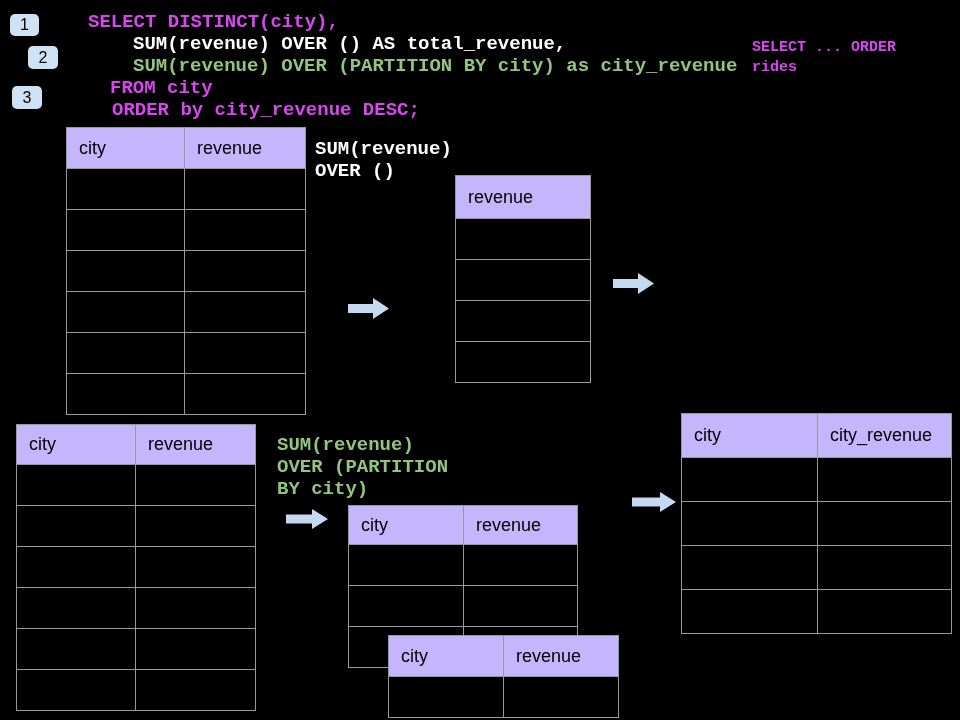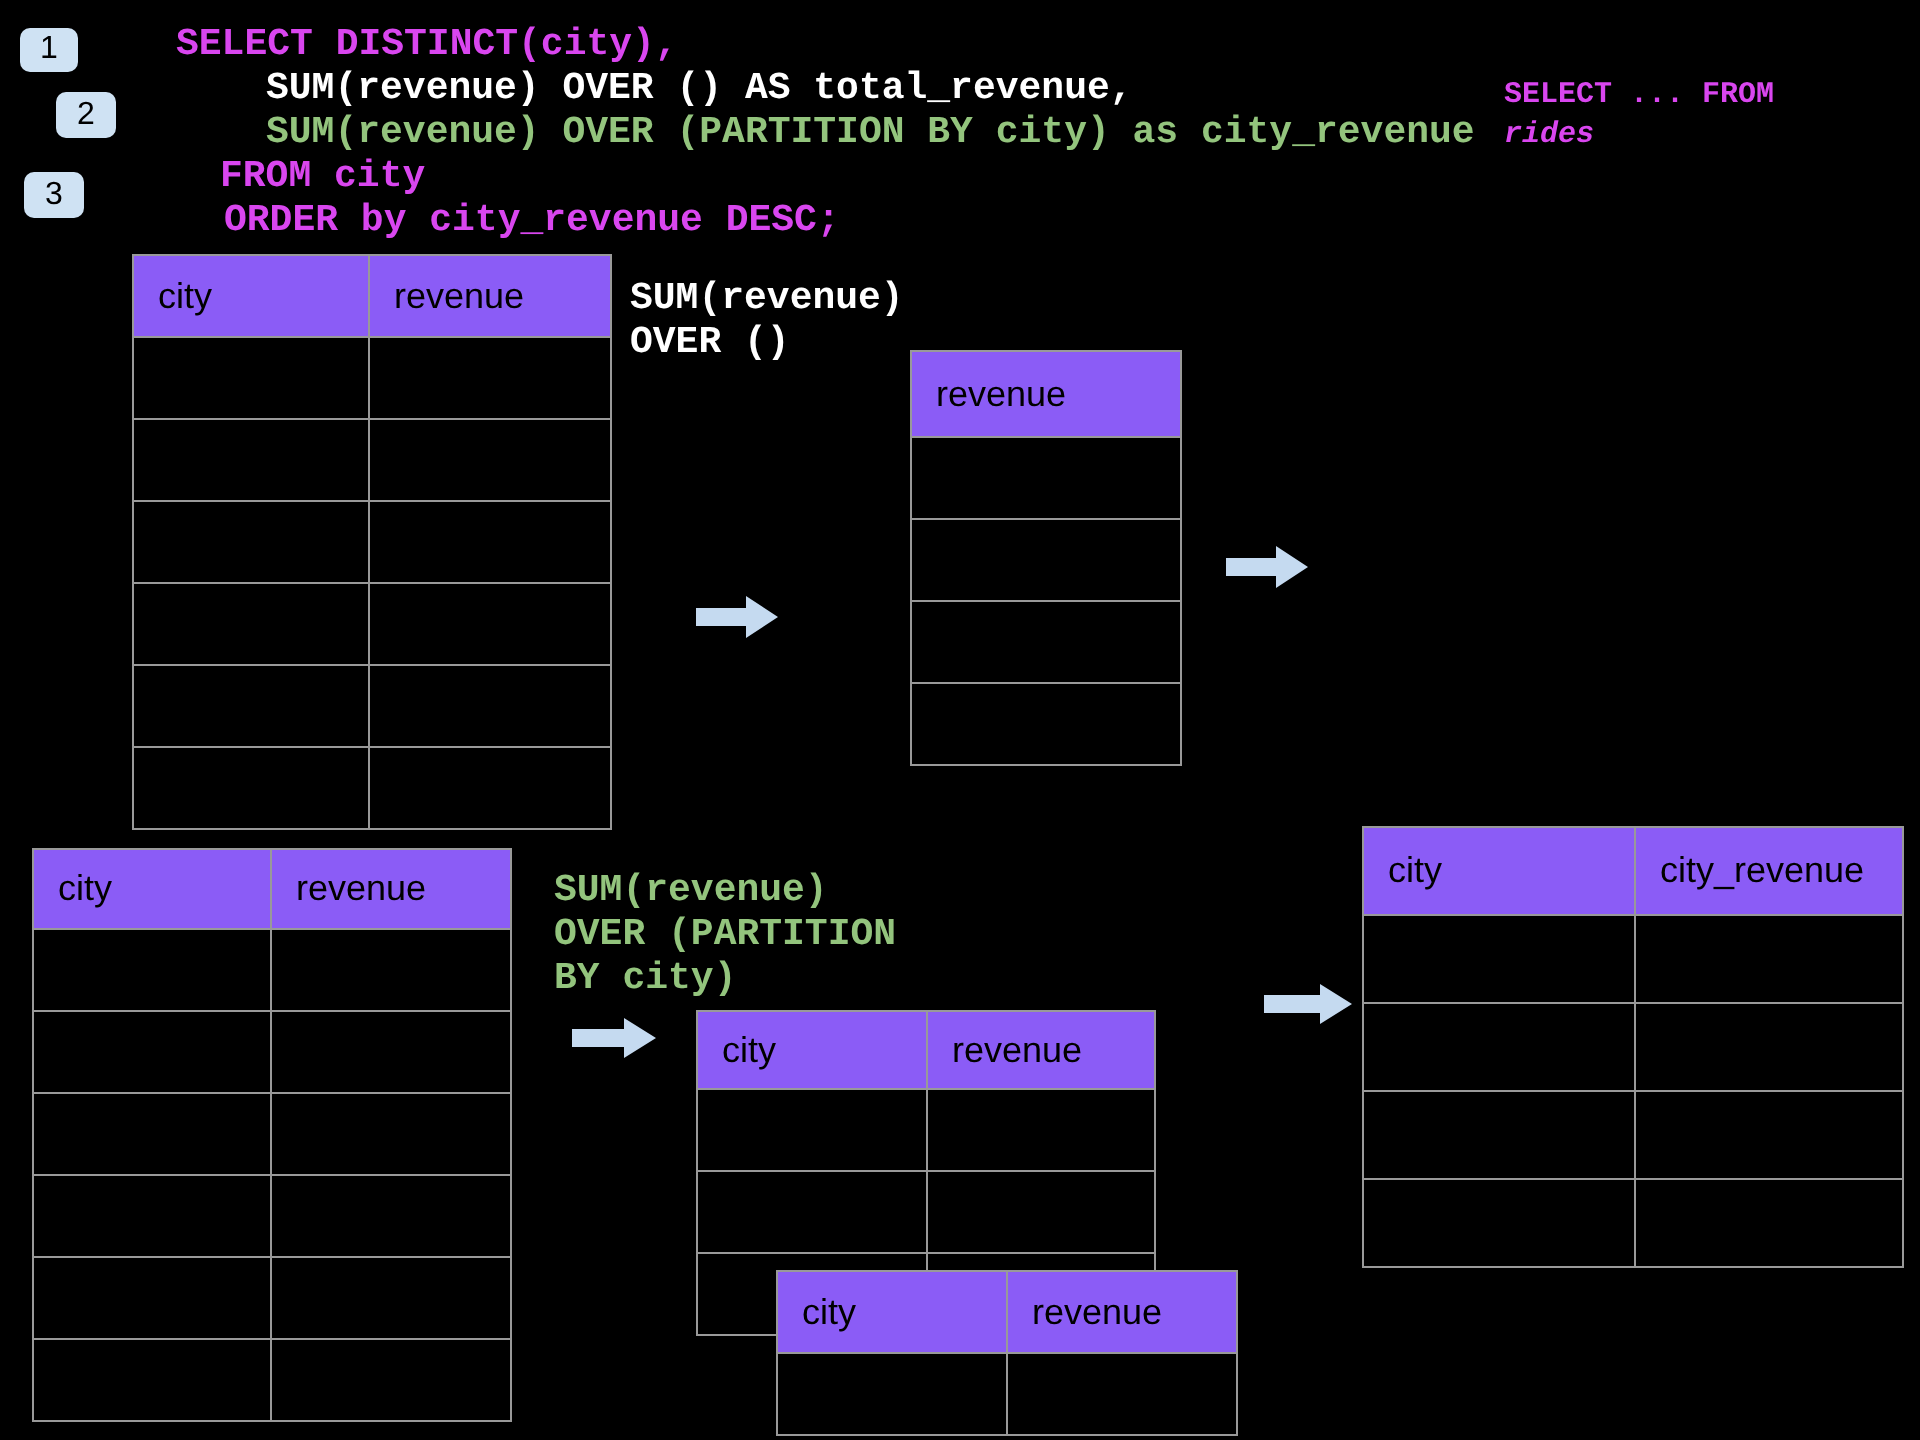--- a/index.html
+++ b/index.html
@@ -25,21 +25,21 @@
     position:absolute;background:#CFE2F3;border-radius:5px;
     color:#000;font-size:16px;
     display:flex;align-items:center;justify-content:center;
   }
 
   
   .tbl{
     position:absolute;border-collapse:collapse;table-layout:fixed;
   }
   .tbl th{
-    background:#8b5cf6;color:#000;font-weight:normal;font-size:18px;
+    background:#c4b5fd;color:#000;font-weight:normal;font-size:18px;
     text-align:left;padding:0 0 0 12px;border:1px solid #999;
   }
   .tbl td{
     background:#000;border:1px solid #999;padding:0;
   }
 
   
   .arrow{position:absolute;}
 </style>
 </head>
@@ -48,22 +48,22 @@
 <div class="badge" style="left:10px;top:14px;width:29px;height:22px;">1</div>
 <div class="badge" style="left:28px;top:46px;width:30px;height:23px;">2</div>
 <div class="badge" style="left:12px;top:86px;width:30px;height:23px;">3</div>
 
 <div class="code c-purple" style="left:88px;top:11px;">SELECT DISTINCT(city),</div>
 <div class="code c-red" style="left:133px;top:33px;">SUM(revenue) OVER () AS total_revenue,</div>
 <div class="code c-green" style="left:133px;top:55px;">SUM(revenue) OVER (PARTITION BY city) as city_revenue</div>
 <div class="code c-purple" style="left:110px;top:77px;">FROM city</div>
 <div class="code c-purple" style="left:112px;top:99px;">ORDER by city_revenue DESC;</div>
 
-<div class="code small c-purple" style="left:752px;top:38px;">SELECT ... FROM</div>
-<div class="code small c-purple" style="left:752px;top:58px;font-style:italic;">rides</div>
+<div class="code small c-purple" style="left:752px;top:38px;">SELECT ... ORDER</div>
+<div class="code small c-purple" style="left:752px;top:58px;">rides</div>
 
 <div class="code c-red" style="left:315px;top:138px;">SUM(revenue)</div>
 <div class="code c-red" style="left:315px;top:160px;">OVER ()</div>
 
 <div class="code c-green" style="left:277px;top:434px;">SUM(revenue)</div>
 <div class="code c-green" style="left:277px;top:456px;font-family:Liberation Mono, monospace;">OVER (PARTITION</div>
 <div class="code c-green" style="left:277px;top:478px;">BY city)</div>
 
 <table class="tbl" style="left:66px;top:127px;">
   <colgroup>

